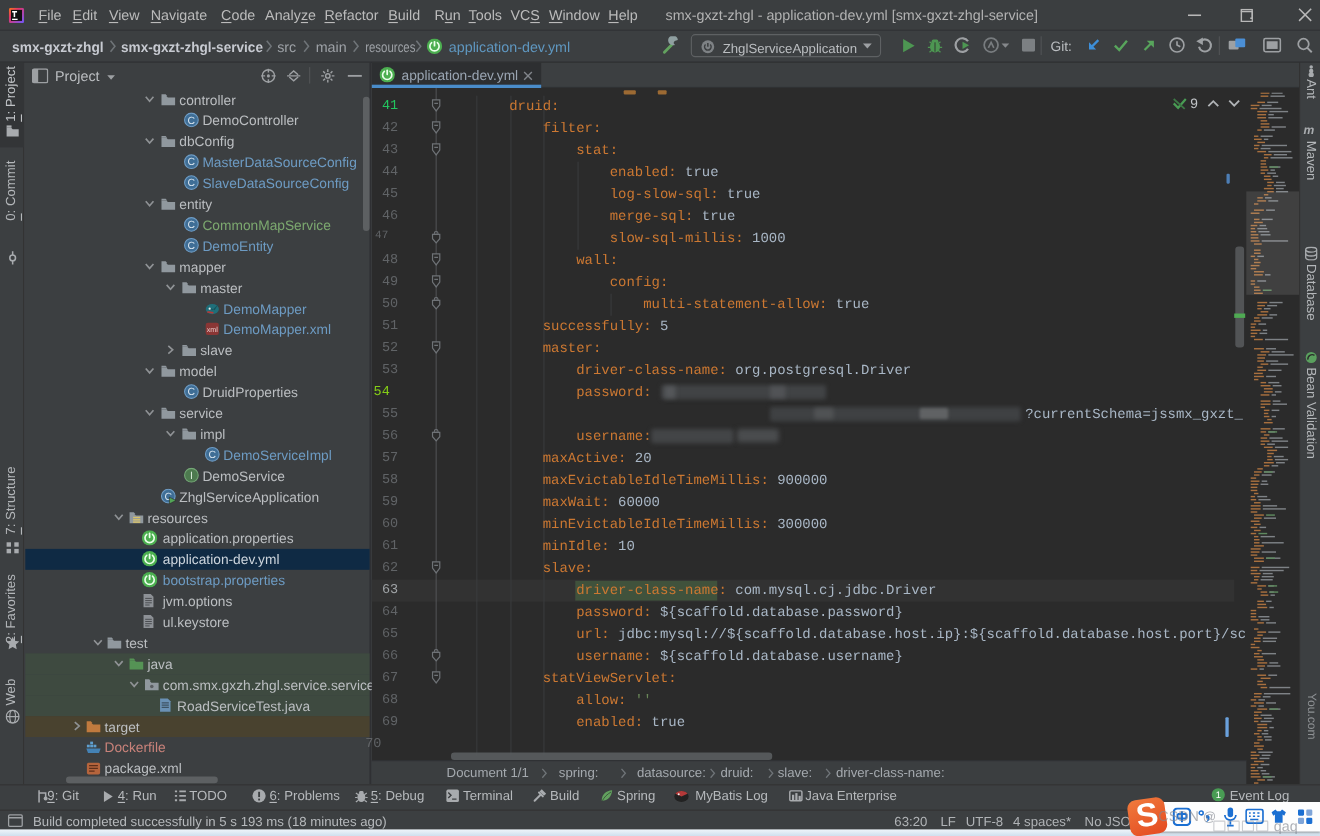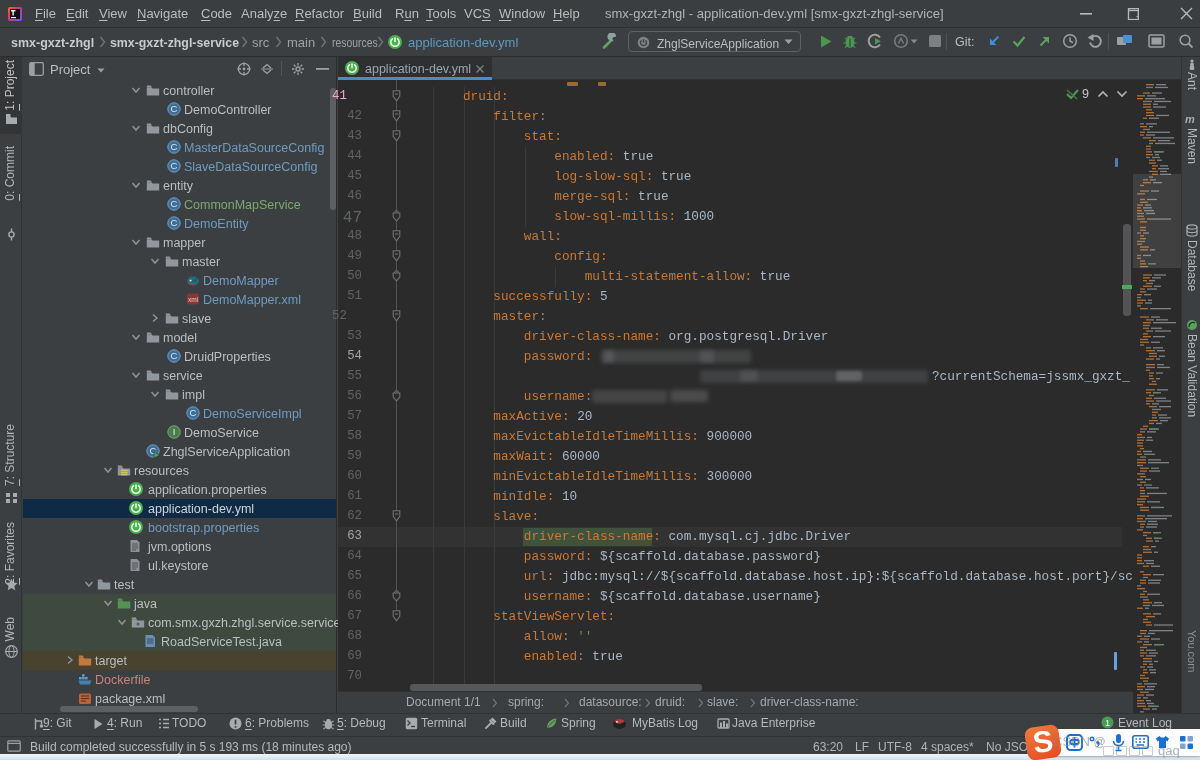--- a/index.html
+++ b/index.html
@@ -462,50 +462,50 @@
 <svg class="abs" style="left:475px;top:64px;" width="10" height="10" viewBox="0 0 10 10">
     <path d="M1.5 1.5 L8.5 8.5 M8.5 1.5 L1.5 8.5" stroke="#80848a" stroke-width="1.3"></path>
   </svg>
 <div class="abs" style="left:338px;top:527px;width:784px;height:20px;background:#323232"></div>
 <div class="abs" style="left:523px;top:528px;width:129px;height:18px;background:#40523c"></div>
 <div class="abs" style="left:433px;top:87px;width:1px;height:600px;background:#393b3d"></div>
 <div class="abs" style="left:464px;top:87px;width:1px;height:600px;background:#393b3d"></div>
 <div class="abs" style="left:494px;top:87px;width:1px;height:600px;background:#393b3d"></div>
 <div class="abs" style="left:525px;top:147px;width:1px;height:80px;background:#393b3d"></div>
 <div class="abs" style="left:555px;top:267px;width:1px;height:20px;background:#393b3d"></div>
-<div class="abs mono" style="left:332px;top:89px;width:30px;text-align:left;font-size:12.3px;color:#f9a8d4">41</div>
+<div class="abs mono" style="left:332px;top:89px;width:30px;text-align:right;font-size:12.3px;color:#22c55e">41</div>
 <div class="abs mono" style="left:332px;top:109px;width:30px;text-align:right;font-size:12.3px;color:#606366">42</div>
 <div class="abs mono" style="left:332px;top:129px;width:30px;text-align:right;font-size:12.3px;color:#606366">43</div>
 <div class="abs mono" style="left:332px;top:149px;width:30px;text-align:right;font-size:12.3px;color:#606366">44</div>
 <div class="abs mono" style="left:332px;top:169px;width:30px;text-align:right;font-size:12.3px;color:#606366">45</div>
 <div class="abs mono" style="left:332px;top:189px;width:30px;text-align:right;font-size:12.3px;color:#606366">46</div>
-<div class="abs mono" style="left:332px;top:209px;width:30px;text-align:right;font-size:16px;color:#606366">47</div>
+<div class="abs mono" style="left:332px;top:209px;width:30px;text-align:center;font-size:10px;color:#606366">47</div>
 <div class="abs mono" style="left:332px;top:229px;width:30px;text-align:right;font-size:12.3px;color:#606366">48</div>
 <div class="abs mono" style="left:332px;top:249px;width:30px;text-align:right;font-size:12.3px;color:#606366">49</div>
 <div class="abs mono" style="left:332px;top:269px;width:30px;text-align:right;font-size:12.3px;color:#606366">50</div>
 <div class="abs mono" style="left:332px;top:289px;width:30px;text-align:right;font-size:12.3px;color:#606366">51</div>
-<div class="abs mono" style="left:332px;top:309px;width:30px;font-size:12.3px;color:#606366">52</div>
+<div class="abs mono" style="left:332px;top:309px;width:30px;text-align:right;font-size:12.3px;color:#606366">52</div>
 <div class="abs mono" style="left:332px;top:329px;width:30px;text-align:right;font-size:12.3px;color:#606366">53</div>
-<div class="abs mono" style="left:332px;top:349px;width:30px;text-align:right;font-size:12.3px;color:#a3a3a3">54</div>
+<div class="abs mono" style="left:332px;top:349px;width:30px;text-align:center;font-size:12.3px;color:#84cc16">54</div>
 <div class="abs mono" style="left:332px;top:369px;width:30px;text-align:right;font-size:12.3px;color:#606366">55</div>
 <div class="abs mono" style="left:332px;top:389px;width:30px;text-align:right;font-size:12.3px;color:#606366">56</div>
 <div class="abs mono" style="left:332px;top:409px;width:30px;text-align:right;font-size:12.3px;color:#606366">57</div>
 <div class="abs mono" style="left:332px;top:429px;width:30px;text-align:right;font-size:12.3px;color:#606366">58</div>
 <div class="abs mono" style="left:332px;top:449px;width:30px;text-align:right;font-size:12.3px;color:#606366">59</div>
 <div class="abs mono" style="left:332px;top:469px;width:30px;text-align:right;font-size:12.3px;color:#606366">60</div>
 <div class="abs mono" style="left:332px;top:489px;width:30px;text-align:right;font-size:12.3px;color:#606366">61</div>
 <div class="abs mono" style="left:332px;top:509px;width:30px;text-align:right;font-size:12.3px;color:#606366">62</div>
 <div class="abs mono" style="left:332px;top:529px;width:30px;text-align:right;font-size:12.3px;color:#a1a5a8">63</div>
 <div class="abs mono" style="left:332px;top:549px;width:30px;text-align:right;font-size:12.3px;color:#606366">64</div>
 <div class="abs mono" style="left:332px;top:569px;width:30px;text-align:right;font-size:12.3px;color:#606366">65</div>
 <div class="abs mono" style="left:332px;top:589px;width:30px;text-align:right;font-size:12.3px;color:#606366">66</div>
 <div class="abs mono" style="left:332px;top:609px;width:30px;text-align:right;font-size:12.3px;color:#606366">67</div>
 <div class="abs mono" style="left:332px;top:629px;width:30px;text-align:right;font-size:12.3px;color:#606366">68</div>
 <div class="abs mono" style="left:332px;top:649px;width:30px;text-align:right;font-size:12.3px;color:#606366">69</div>
-<div class="abs mono" style="left:332px;top:669px;width:30px;text-align:right;font-size:12.3px;color:#606366">70</div>
+<div class="abs mono" style="left:332px;top:669px;width:30px;text-align:left;font-size:12.3px;color:#606366">70</div>
 <div class="abs" style="left:396px;top:80px;width:1px;height:537px;background:#505254"></div>
 <svg class="abs" style="left:392px;top:90px;" width="9" height="12" viewBox="0 0 9 12">
     <path d="M1.2 0.8 L7.8 0.8 L7.8 6.4 L4.5 10.8 L1.2 6.4 Z" fill="#2b2b2b" stroke="#6e7276" stroke-width="1.1"></path>
     <path d="M2.8 4 L6.2 4" stroke="#6e7276" stroke-width="1"></path>
   </svg>
 <svg class="abs" style="left:392px;top:110px;" width="9" height="12" viewBox="0 0 9 12">
     <path d="M1.2 0.8 L7.8 0.8 L7.8 6.4 L4.5 10.8 L1.2 6.4 Z" fill="#2b2b2b" stroke="#6e7276" stroke-width="1.1"></path>
     <path d="M2.8 4 L6.2 4" stroke="#6e7276" stroke-width="1"></path>
   </svg>
 <svg class="abs" style="left:392px;top:130px;" width="9" height="12" viewBox="0 0 9 12">

